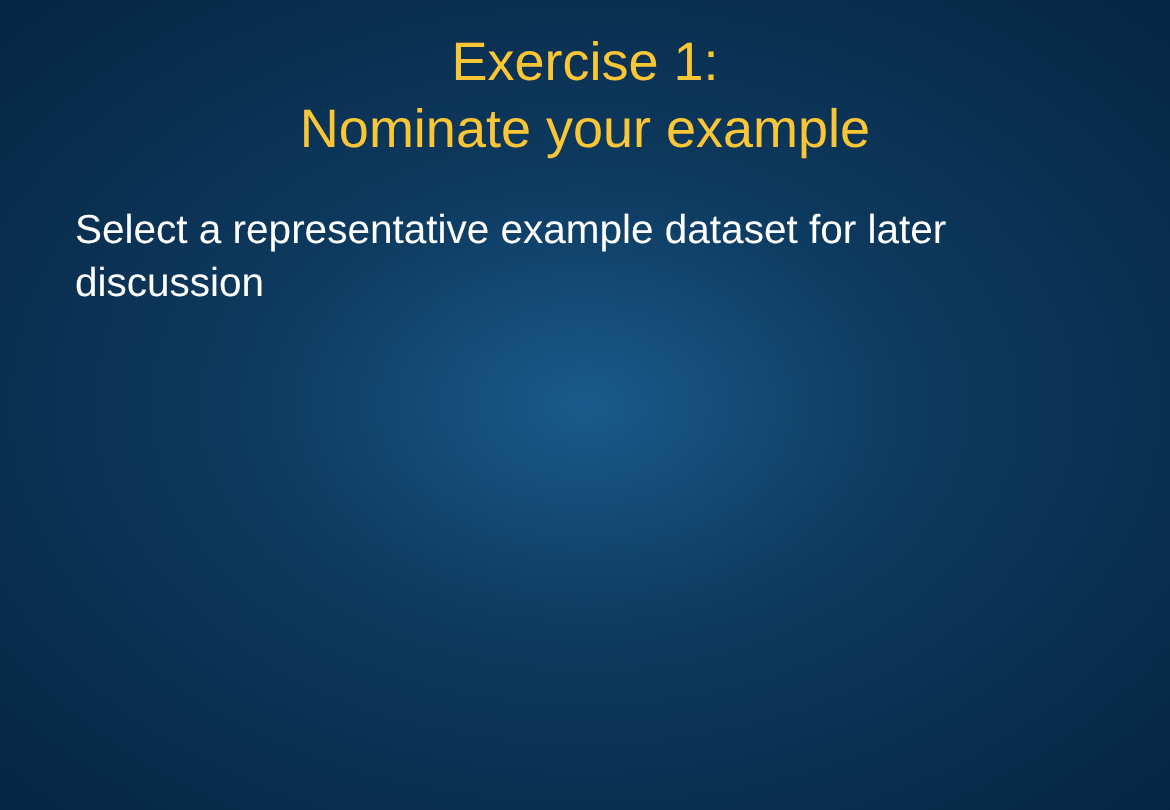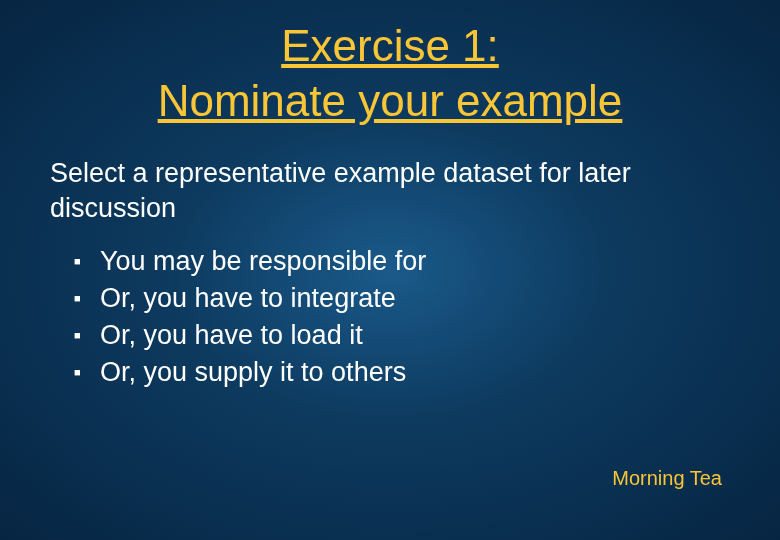--- a/index.html
+++ b/index.html
@@ -17,34 +17,33 @@
     }
     .slide {
       width: 100%;
       height: 100%;
       padding: 18px 50px 30px 50px;
       position: relative;
     }
     .title {
       color: #fbc636;
       font-family: Arial, sans-serif;
-      font-size: 44px;
+      font-size: 36px;
       font-weight: normal;
       text-align: center;
       line-height: 1.25;
       margin-bottom: 28px;
-      text-decoration: underline;
     }
     .body-text {
       color: #ffffff;
       font-size: 27px;
       line-height: 1.3;
     }
     .intro {
-      margin-bottom: 18px;
+      margin-bottom: 1px;
       padding-left: 0;
     }
     .bullet-list {
       list-style: none;
       padding-left: 24px;
     }
     .bullet-item {
       position: relative;
       padding-left: 26px;
       margin-bottom: 2px;
@@ -71,30 +70,15 @@
 <body>
 
 <div class="slide">
   <h1 class="title">
     <span>Exercise 1:</span><br>
     <span>Nominate your example</span>
   </h1>
 
   <div class="body-text">
     <div class="intro">Select a representative example dataset for later discussion</div>
-    <ul class="bullet-list">
-      <li class="bullet-item">
-        <span>You may be responsible for</span>
-      </li>
-      <li class="bullet-item">
-        <span>Or, you have to integrate</span>
-      </li>
-      <li class="bullet-item">
-        <span>Or, you have to load it</span>
-      </li>
-      <li class="bullet-item">
-        <span>Or, you supply it to others</span>
-      </li>
-    </ul>
   </div>
 
-  <div class="footer-note">Morning Tea</div>
 </div>
 
 </body></html>

